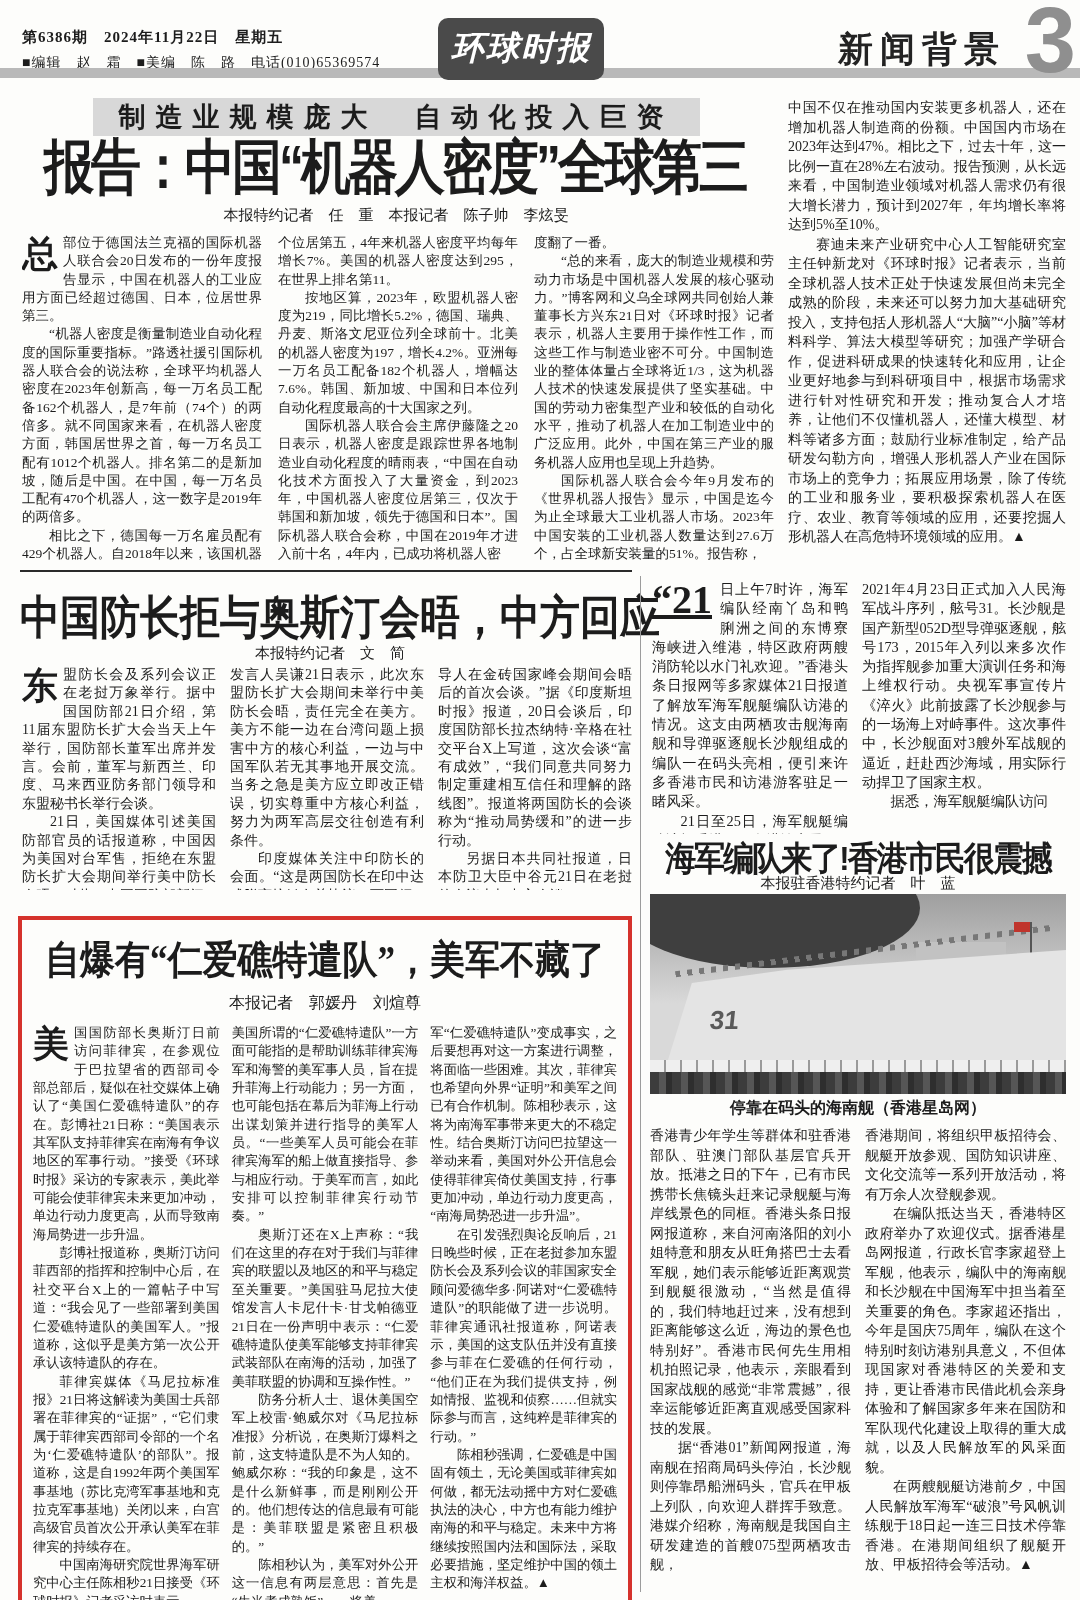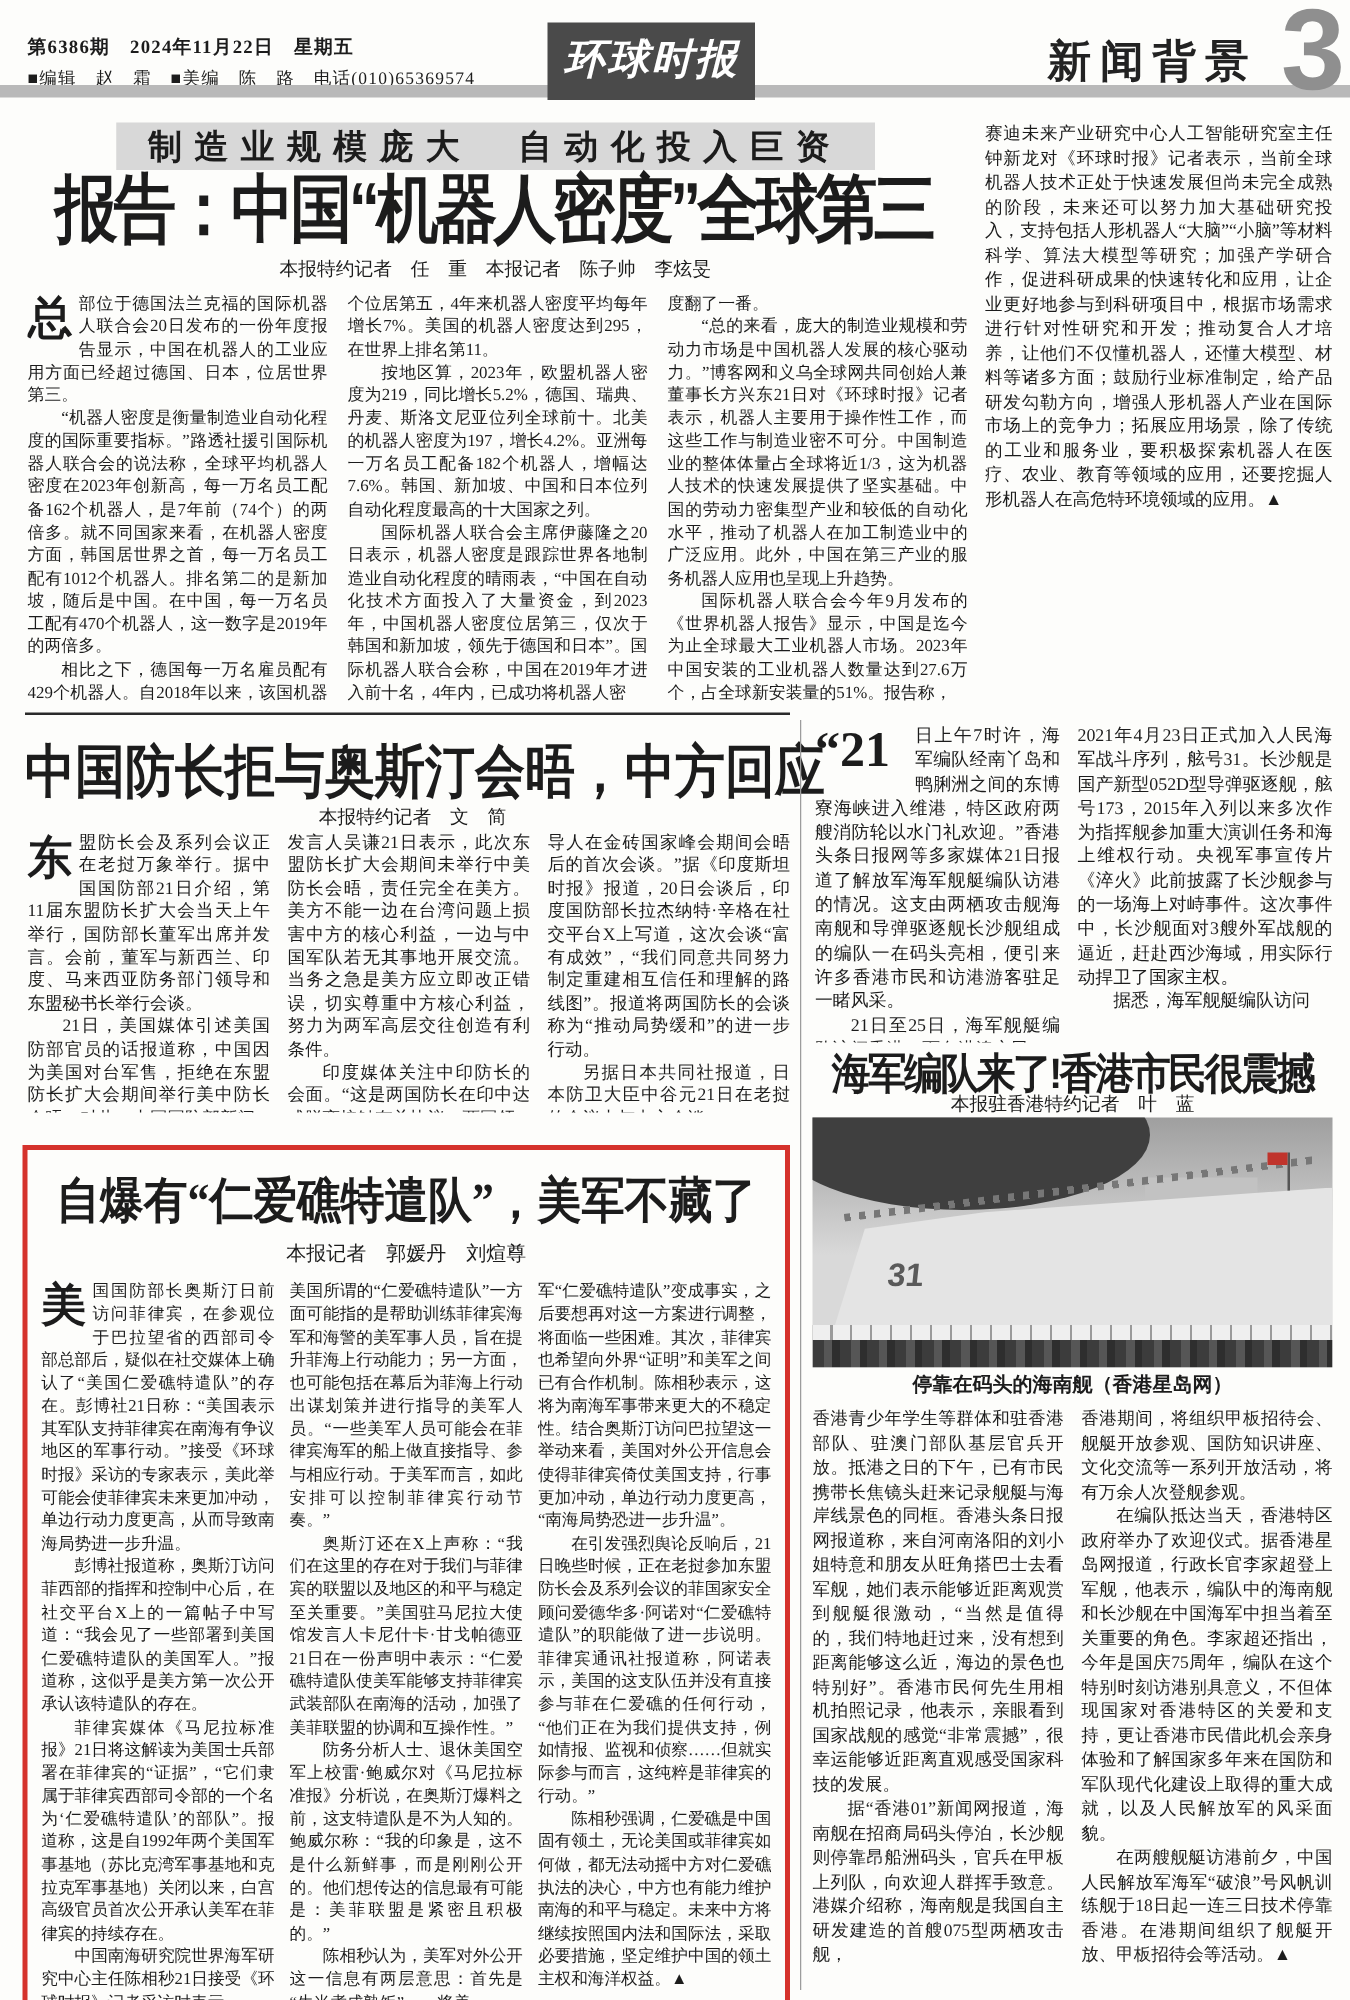--- a/index.html
+++ b/index.html
@@ -9,30 +9,30 @@
     background:#fdfdfb; color:#1c1c1c;
     font-family:"Liberation Serif","DejaVu Serif",serif;
     overflow:hidden;
   }
   
   .mast-issue   { position:absolute; left:22px; top:28px; font-size:15px; font-weight:700; letter-spacing:1px; }
   .mast-editors { position:absolute; left:22px; top:54px; font-size:14px; letter-spacing:1px; }
   .mast-bar     { position:absolute; left:0; top:68px; width:1080px; height:10px; background:#b9b9b9; }
   .mast-logo    { position:absolute; left:438px; top:18px; width:166px; height:62px; background:#4a4a4a;
                   color:#fff; text-align:center; line-height:60px; font-size:33px; font-weight:700;
-                  font-style:italic; letter-spacing:2px; }
+                  font-style:italic; letter-spacing:2px;border-radius:10px; }
   .mast-section { position:absolute; right:74px; top:26px; font-size:35px; font-weight:900; letter-spacing:7px; color:#222; }
   .mast-pageno  { position:absolute; right:4px; top:-6px; font-size:92px; line-height:92px; font-weight:700;
                   color:#8f8f8f; font-family:"Liberation Sans",sans-serif; }
   
   .jus { text-align:justify; }
   .paras p { margin:0; text-indent:2em; }
   .paras p:first-child { text-indent:0; }
   .dropcap { float:left; font-size:36px; line-height:36px; font-weight:900; margin:2px 5px 0 0; }
-  .biglead { float:left; font-weight:900; font-size:40px; line-height:40px; margin:0 20px 0 0; }
+  .biglead { float:left; font-weight:900; font-size:40px; line-height:40px; margin:0 8px 0 0;text-decoration:underline; }
   .cols { display:flex; }
   .col  { overflow:hidden; }
   
   .s1-kicker { position:absolute; left:20px; top:98px; width:752px; text-align:center; }
   .s1-kicker span { display:inline-block; background:#d8d8d8; padding:1px 26px; font-size:27px; font-weight:700; letter-spacing:10px; }
   .s1-headline { position:absolute; left:14px; top:128px; width:762px; text-align:center;
                  font-family:"Liberation Sans",sans-serif; font-size:50px; font-weight:900;
                  letter-spacing:-3px; white-space:nowrap; transform:scaleY(1.18); transform-origin:top; }
   .s1-byline { position:absolute; left:20px; top:206px; width:752px; text-align:center; font-size:15px; }
   .s1-cols { position:absolute; left:22px; top:234px; width:752px; height:330px; gap:16px; }
@@ -123,20 +123,21 @@
     <div class="col jus">
         <div class="paras">
           <p>度翻了一番。</p>
           <p>“总的来看，庞大的制造业规模和劳动力市场是中国机器人发展的核心驱动力。”博客网和义乌全球网共同创始人兼董事长方兴东21日对《环球时报》记者表示，机器人主要用于操作性工作，而这些工作与制造业密不可分。中国制造业的整体体量占全球将近1/3，这为机器人技术的快速发展提供了坚实基础。中国的劳动力密集型产业和较低的自动化水平，推动了机器人在加工制造业中的广泛应用。此外，中国在第三产业的服务机器人应用也呈现上升趋势。</p>
           <p>国际机器人联合会今年9月发布的《世界机器人报告》显示，中国是迄今为止全球最大工业机器人市场。2023年中国安装的工业机器人数量达到27.6万个，占全球新安装量的51%。报告称，</p>
         </div>
       </div>
   </div>
   <div class="s1-sidebar jus">
     <div class="paras">
+        <p>中国不仅在推动国内安装更多机器人，还在增加机器人制造商的份额。中国国内市场在2023年达到47%。相比之下，过去十年，这一比例一直在28%左右波动。报告预测，从长远来看，中国制造业领域对机器人需求仍有很大增长潜力，预计到2027年，年均增长率将达到5%至10%。</p>
         <p>赛迪未来产业研究中心人工智能研究室主任钟新龙对《环球时报》记者表示，当前全球机器人技术正处于快速发展但尚未完全成熟的阶段，未来还可以努力加大基础研究投入，支持包括人形机器人“大脑”“小脑”等材料科学、算法大模型等研究；加强产学研合作，促进科研成果的快速转化和应用，让企业更好地参与到科研项目中，根据市场需求进行针对性研究和开发；推动复合人才培养，让他们不仅懂机器人，还懂大模型、材料等诸多方面；鼓励行业标准制定，给产品研发勾勒方向，增强人形机器人产业在国际市场上的竞争力；拓展应用场景，除了传统的工业和服务业，要积极探索机器人在医疗、农业、教育等领域的应用，还要挖掘人形机器人在高危特环境领域的应用。▲</p>
       </div>
   </div>
 
   <div class="s2-rule"></div>
   <div class="s2-headline">中国防长拒与奥斯汀会晤，中方回应</div>
   <div class="s2-byline">本报特约记者　文　简</div>
   <div class="s2-cols cols">
     <div class="col jus">
       <span class="dropcap">东</span>

